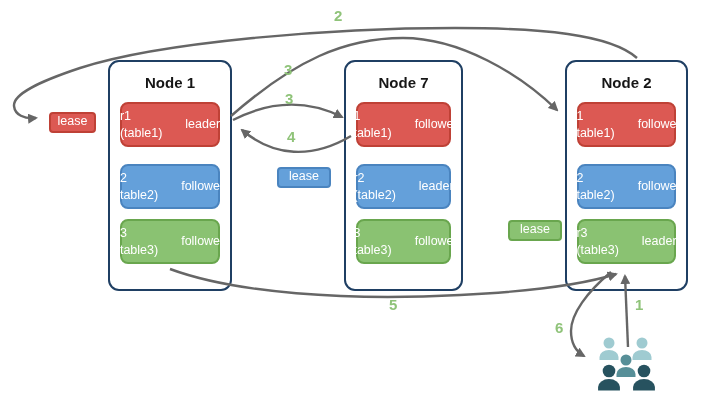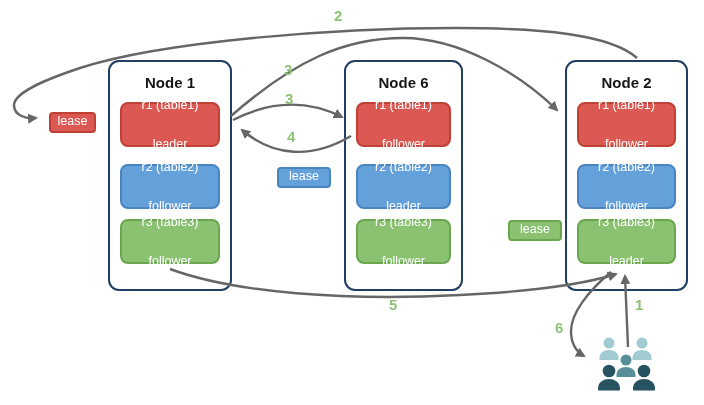--- a/index.html
+++ b/index.html
@@ -10,21 +10,21 @@
   .node{
     position:absolute;top:60px;height:231px;background:#ffffff;
     border:2px solid var(--node_border);border-radius:11px;box-sizing:border-box;z-index:2;
   }
   .node-title{
     text-align:center;font-weight:bold;font-size:15px;color:#161616;
     margin-top:12px;margin-bottom:11px;
   }
   .replica{
     margin:0 10px 10px;height:45px;border-radius:8px;border:2px solid;box-sizing:border-box;
-    display:flex;flex-direction:column;align-items:center;justify-content:center;
+    display:flex;flex-direction:row;align-items:center;justify-content:center;
     color:#ffffff;font-size:12.5px;line-height:1.3;gap:23px;
   }
   .replica[data-color="red"]{background:var(--red);border-color:var(--red_border);}
   .replica[data-color="blue"]{background:var(--blue);border-color:var(--blue_border);margin-top:17px;}
   .replica[data-color="green"]{background:var(--green);border-color:var(--green_border);}
   .lease{
     position:absolute;box-sizing:border-box;border-radius:4px;border:2px solid;
     display:flex;align-items:flex-start;justify-content:center;
     color:#fff;font-size:12.5px;z-index:2;
   }
@@ -69,21 +69,21 @@
       <span>r2 (table2)</span>
       <span>follower</span>
     </div>
     <div class="replica" data-color="green">
       <span>r3 (table3)</span>
       <span>follower</span>
     </div>
   </div>
 
   <div class="node" style="left:344px;width:119px;">
-    <div class="node-title">Node 6</div>
+    <div class="node-title">Node 7</div>
     <div class="replica" data-color="red">
       <span>r1 (table1)</span>
       <span>follower</span>
     </div>
     <div class="replica" data-color="blue">
       <span>r2 (table2)</span>
       <span>leader</span>
     </div>
     <div class="replica" data-color="green">
       <span>r3 (table3)</span>

